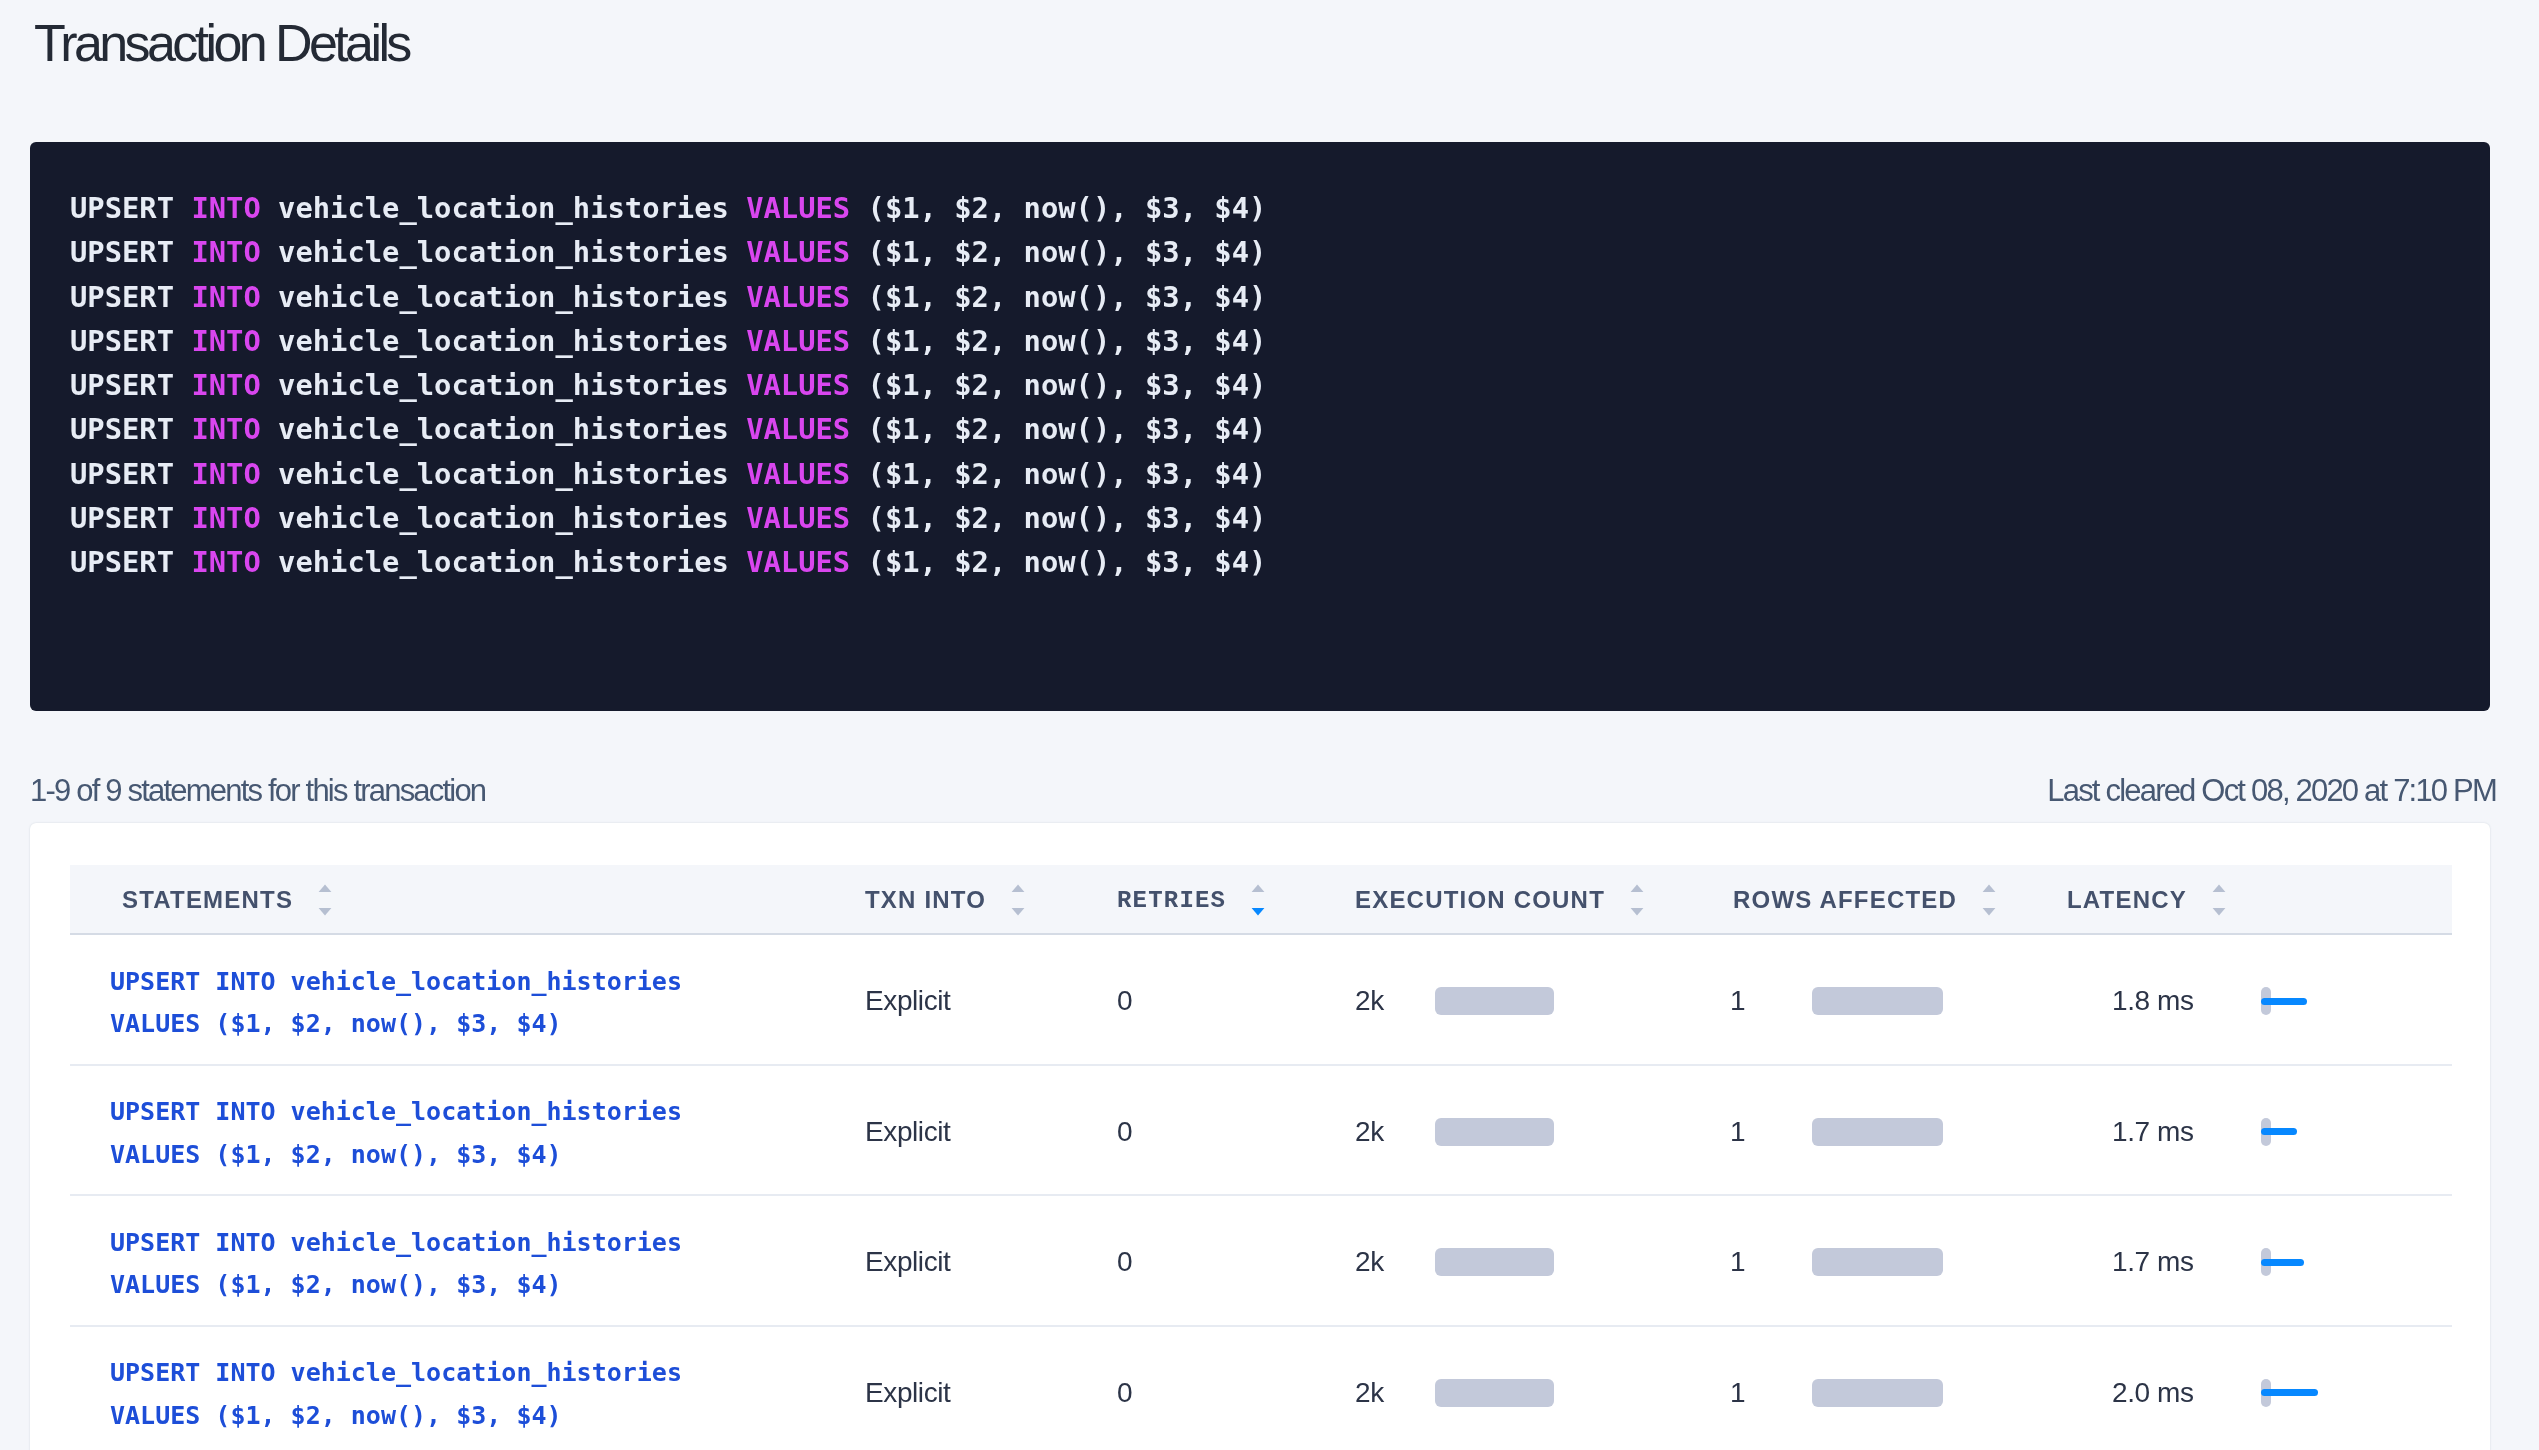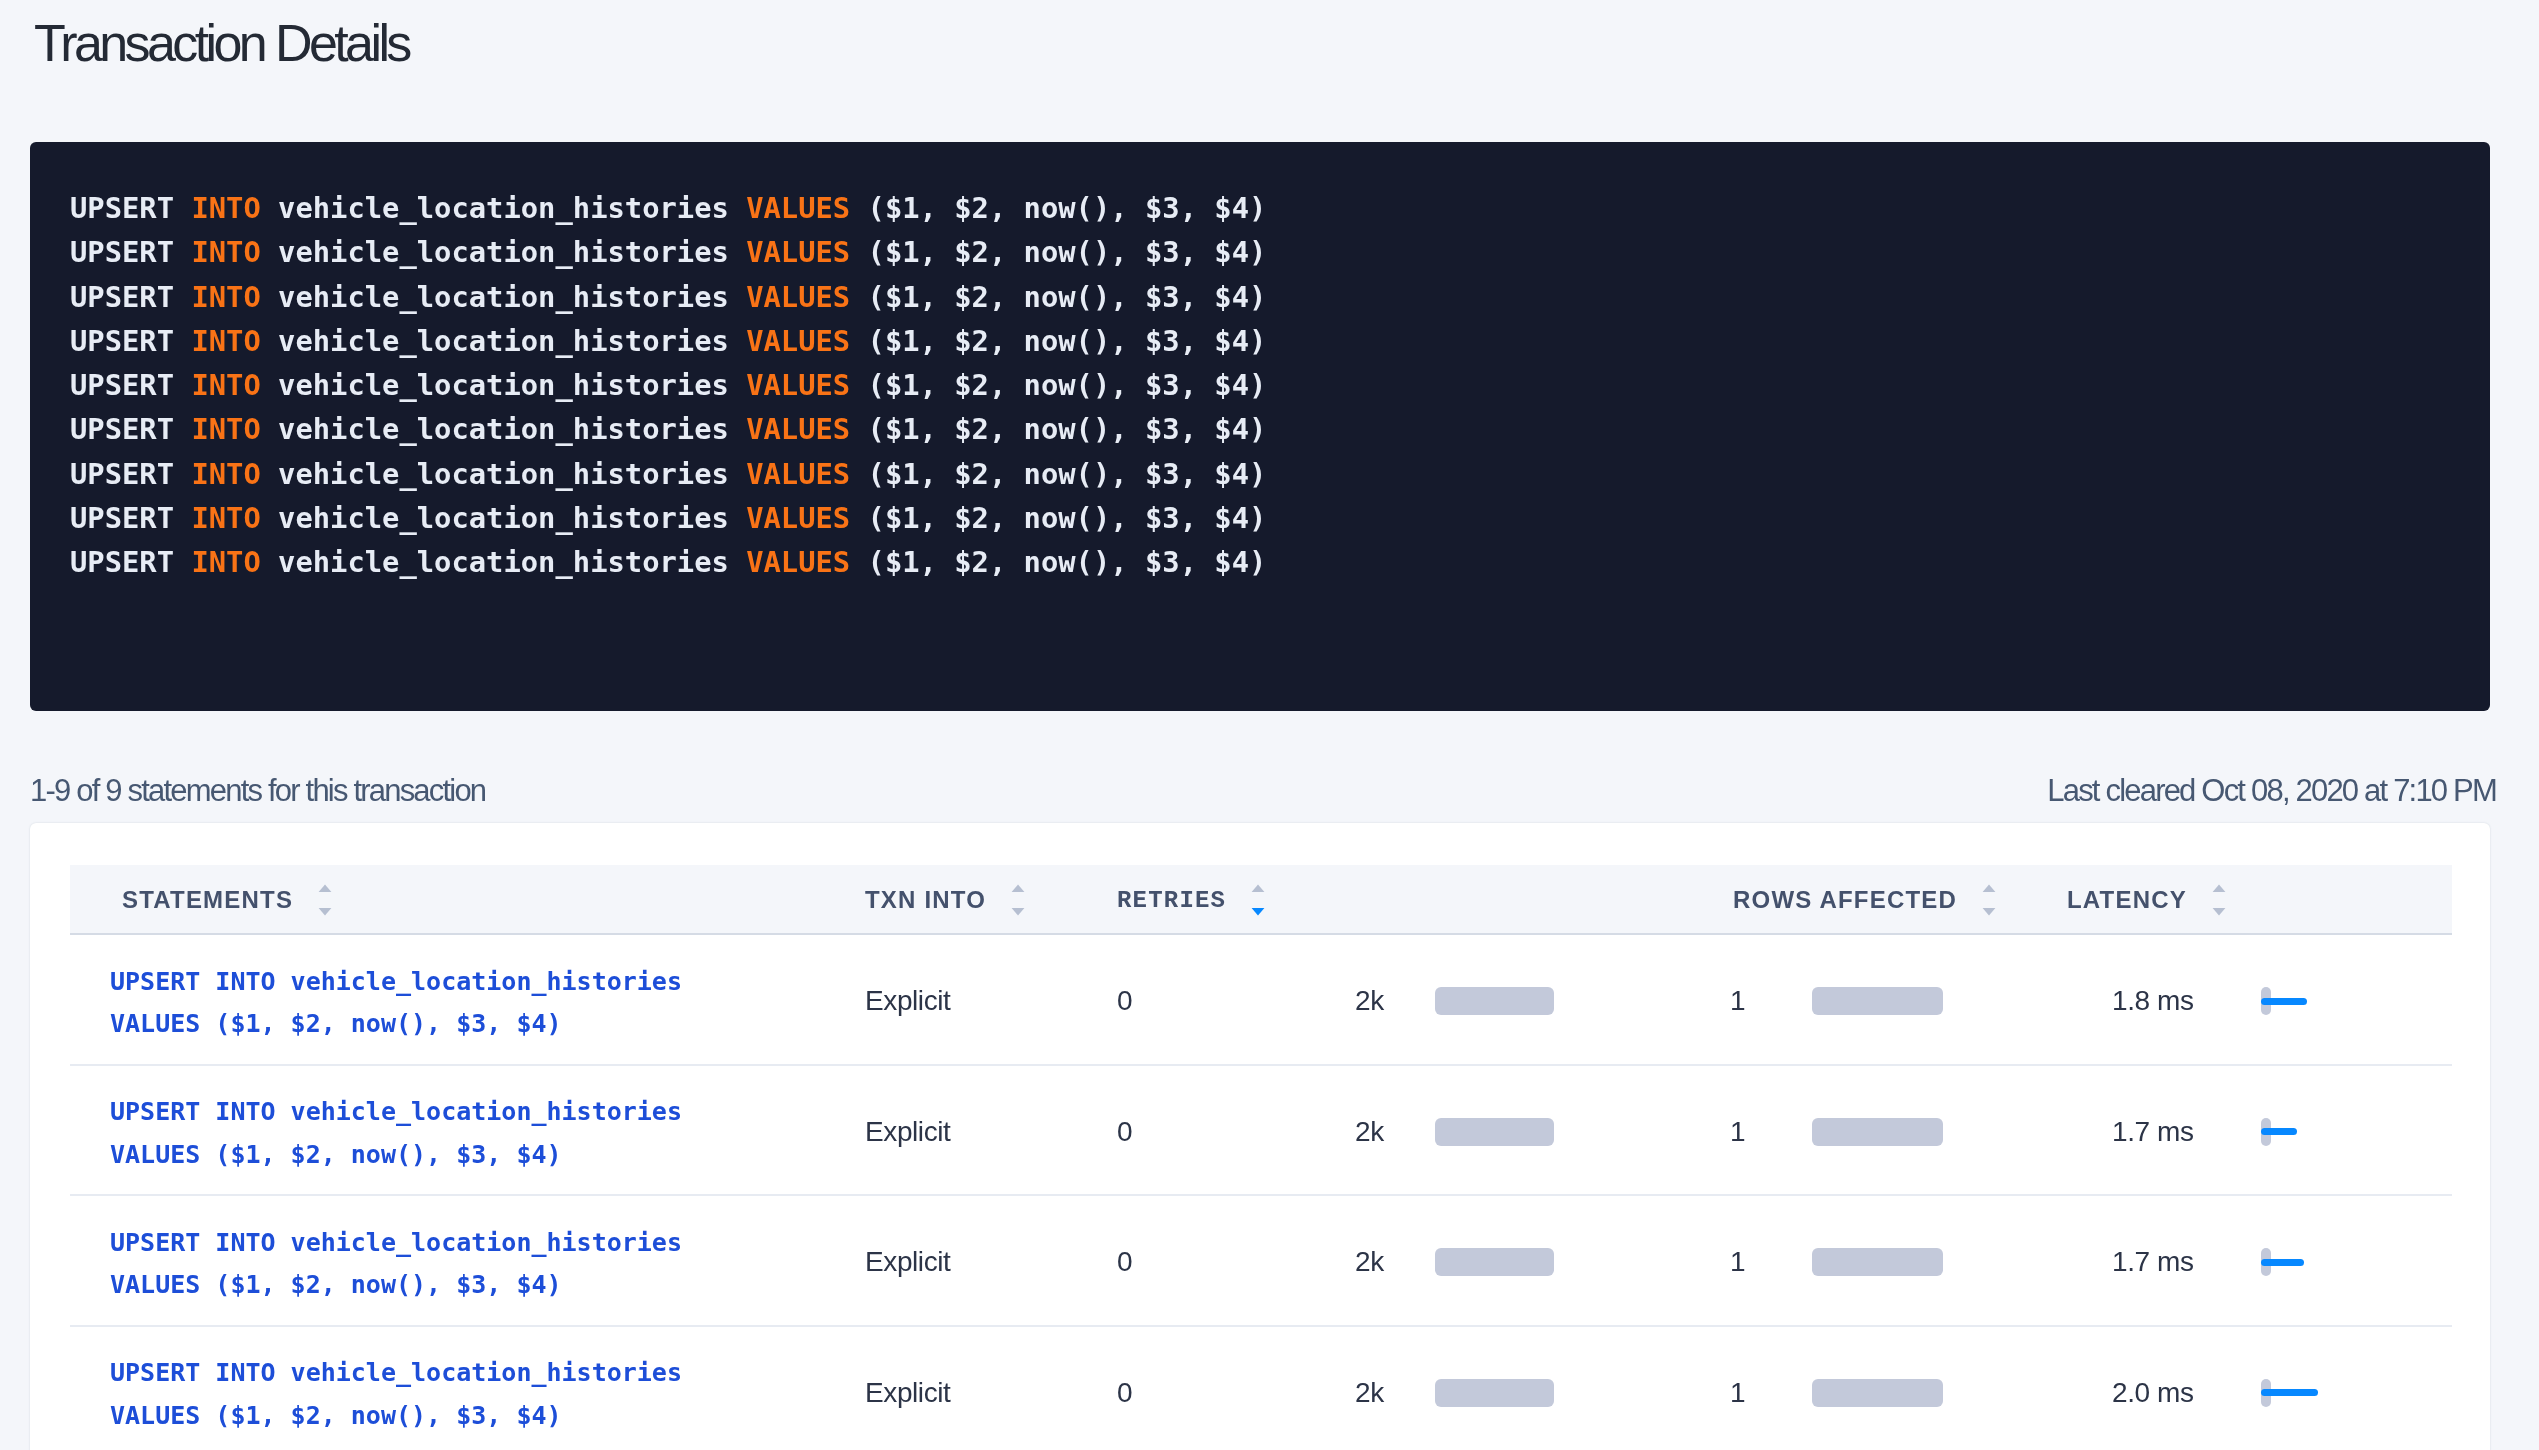--- a/index.html
+++ b/index.html
@@ -12,21 +12,21 @@
   }
 
   .code-block {
     position:absolute; left:30px; top:142px; width:2460px; height:569px;
     background:#151a2c; border-radius:6px;
     padding:44px 40px;
     font-family:"DejaVu Sans Mono", monospace;
     font-size:28.8px; line-height:44.3px; font-weight:bold;
     color:#e7ecf5; white-space:pre;
   }
-  .code-block .kw { color:#f97316; }
+  .code-block .kw { color:#d946ef; }
 
   .summary-bar { position:absolute; left:30px; top:773px; width:2466px; }
   .summary-left {
     position:absolute; left:0; top:0;
     font-size:31px; color:#475872; letter-spacing:-1.8px;
   }
   .summary-right {
     position:absolute; right:0; top:0;
     font-size:31px; color:#475872; letter-spacing:-1.8px;
   }
@@ -107,20 +107,31 @@
           <span>RETRIES</span>
           <span class="sort">
             <svg width="14" height="8" viewBox="0 0 14 8">
               <path d="M7 0.6 L13.4 8 L0.6 8 Z" fill="#b6bfd1"></path>
             </svg>
             <svg width="14" height="8" viewBox="0 0 14 8">
               <path d="M0.6 0 L13.4 0 L7 7.4 Z" fill="#0788ff"></path>
             </svg>
           </span>
         </div>
+        <div class="th" style="left: 1285px;">
+          <span>EXECUTION COUNT</span>
+          <span class="sort">
+            <svg width="14" height="8" viewBox="0 0 14 8">
+              <path d="M7 0.6 L13.4 8 L0.6 8 Z" fill="#b6bfd1"></path>
+            </svg>
+            <svg width="14" height="8" viewBox="0 0 14 8">
+              <path d="M0.6 0 L13.4 0 L7 7.4 Z" fill="#b6bfd1"></path>
+            </svg>
+          </span>
+        </div>
         <div class="th" style="left: 1663px;">
           <span>ROWS AFFECTED</span>
           <span class="sort">
             <svg width="14" height="8" viewBox="0 0 14 8">
               <path d="M7 0.6 L13.4 8 L0.6 8 Z" fill="#b6bfd1"></path>
             </svg>
             <svg width="14" height="8" viewBox="0 0 14 8">
               <path d="M0.6 0 L13.4 0 L7 7.4 Z" fill="#b6bfd1"></path>
             </svg>
           </span>

